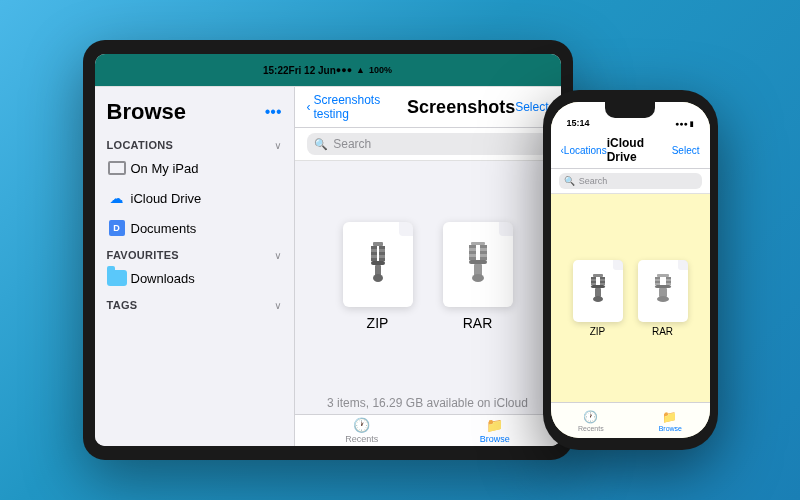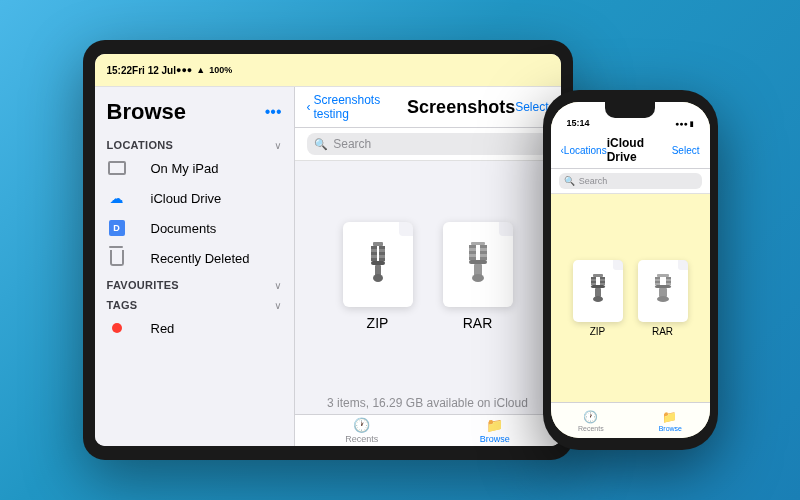--- a/index.html
+++ b/index.html
@@ -28,25 +28,25 @@
     .ipad-screen {
       width: 100%;
       height: 100%;
       background: #f2f2f7;
       border-radius: 10px;
       overflow: hidden;
       display: flex;
       flex-direction: column;
     }
     .ipad-status-bar {
-      background: #fef9c3;
+      background: #0f766e;
       height: 22px;
       display: flex;
       align-items: center;
-      justify-content: flex-start;
+      justify-content: center;
       padding: 16px 12px;
       font-size: 10px;
       font-weight: 600;
       color: #000;
       border-bottom: 1px solid #e0e0e0;
     }
     .ipad-status-right {
       display: flex;
       align-items: center;
       gap: 4px;
@@ -95,21 +95,21 @@
       letter-spacing: 0.3px;
     }
     .section-chevron {
       color: #8e8e93;
       font-size: 10px;
     }
     .sidebar-item {
       display: flex;
       align-items: center;
       padding: 5px 12px;
-      gap: 24px;
+      gap: 4px;
       cursor: pointer;
     }
     .sidebar-item-icon {
       width: 20px;
       height: 20px;
       display: flex;
       align-items: center;
       justify-content: center;
       flex-shrink: 0;
     }
@@ -470,21 +470,21 @@
     .iphone-tab-icon { font-size: 12px; }
   </style>
 </head>
 <body>
 
 <div class="ipad-frame">
   <div class="ipad-screen">
 
     <div class="ipad-status-bar">
       <span>15:22</span>
-      <span>Fri 12 Jul</span>
+      <span>Fri 12 Jun</span>
       <div class="ipad-status-right">
         <span>●●●</span>
         <span>▲</span>
         <span>100%</span>
       </div>
     </div>
 
     <div class="ipad-content">
 
       <div class="sidebar">
@@ -508,41 +508,35 @@
               <span class="icon-icloud">☁</span>
             </div>
           <span class="sidebar-item-label">iCloud Drive</span>
         </div>
         <div class="sidebar-item">
           <div class="sidebar-item-icon">
               <div class="icon-docs">D</div>
             </div>
           <span class="sidebar-item-label">Documents</span>
         </div>
-        <div class="sidebar-item">
-          <div class="sidebar-item-icon">
-              <div class="icon-trash"></div>
-            </div>
-          <span class="sidebar-item-label">Recently Deleted</span>
-        </div>
 
         <div class="section-header">
           <span class="section-label">Favourites</span>
           <span class="section-chevron">∨</span>
         </div>
+        <div class="sidebar-item">
+          <div class="sidebar-item-icon">
+              <div class="folder-blue"></div>
+            </div>
+          <span class="sidebar-item-label">Downloads</span>
+        </div>
 
         <div class="section-header">
           <span class="section-label">Tags</span>
           <span class="section-chevron">∨</span>
-        </div>
-        <div class="sidebar-item">
-          <div class="sidebar-item-icon">
-              <div class="dot-red"></div>
-            </div>
-          <span class="sidebar-item-label">Red</span>
         </div>
 
       </div>
 
       <div class="main-content">
         <div class="main-nav">
           <span class="nav-back">
             <span>‹</span>
             <span>Screenshots testing</span>
           </span>

